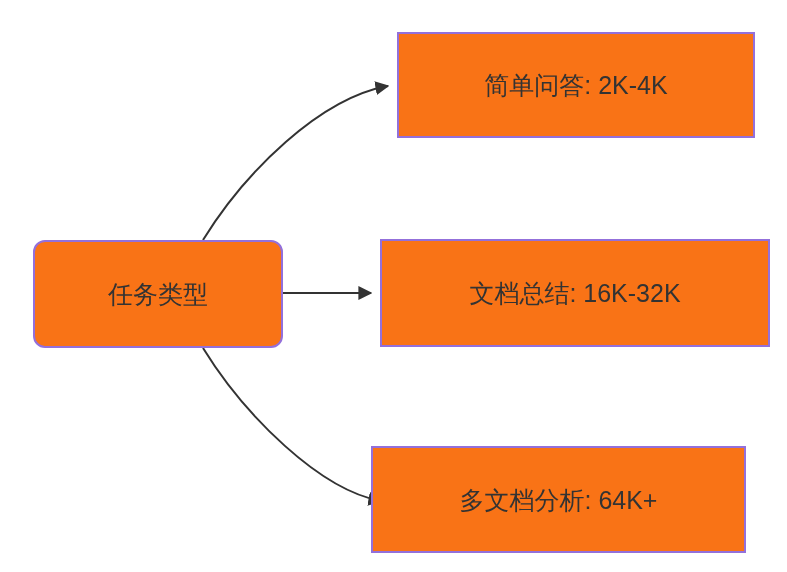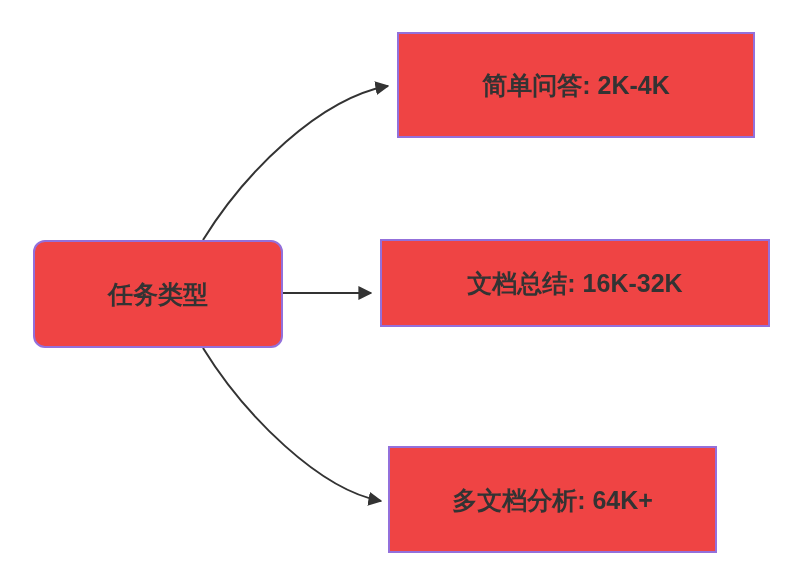--- a/index.html
+++ b/index.html
@@ -24,36 +24,35 @@
     pointer-events: none;
   }
   .edge-path {
     fill: none;
     stroke: #333333;
     stroke-width: 2px;
   }
   .node {
     position: absolute;
     box-sizing: border-box;
-    background: #ef4444;
+    background: #f97316;
     border: 2px solid #9370DB;
     color: #333333;
     font-size: 25px;
     display: flex;
     align-items: center;
     justify-content: center;
     text-align: center;
     line-height: 1.2;
     white-space: nowrap;
-    font-weight: bold;
   }
   .node-root   { left: 33px;  top: 240px; width: 250px; height: 108px; border-radius: 12px; }
   .node-top    { left: 397px; top: 32px;  width: 358px; height: 106px; }
-  .node-middle { left: 380px; top: 239px; width: 390px; height: 88px; }
-  .node-bottom { left: 388px; top: 446px; width: 329px; height: 107px; }
+  .node-middle { left: 380px; top: 239px; width: 390px; height: 108px; }
+  .node-bottom { left: 371px; top: 446px; width: 375px; height: 107px; }
 </style>
 </head>
 <body>
 
 <div class="canvas">
 
   <svg class="edges" width="787" height="572" viewBox="0 0 787 572" xmlns="http://www.w3.org/2000/svg">
     <defs>
       <marker id="arrowhead" viewBox="0 0 10 10" refX="9" refY="5" markerWidth="7" markerHeight="7" orient="auto-start-reverse">
         <path d="M 0 0 L 10 5 L 0 10 z" fill="#333333"></path>

